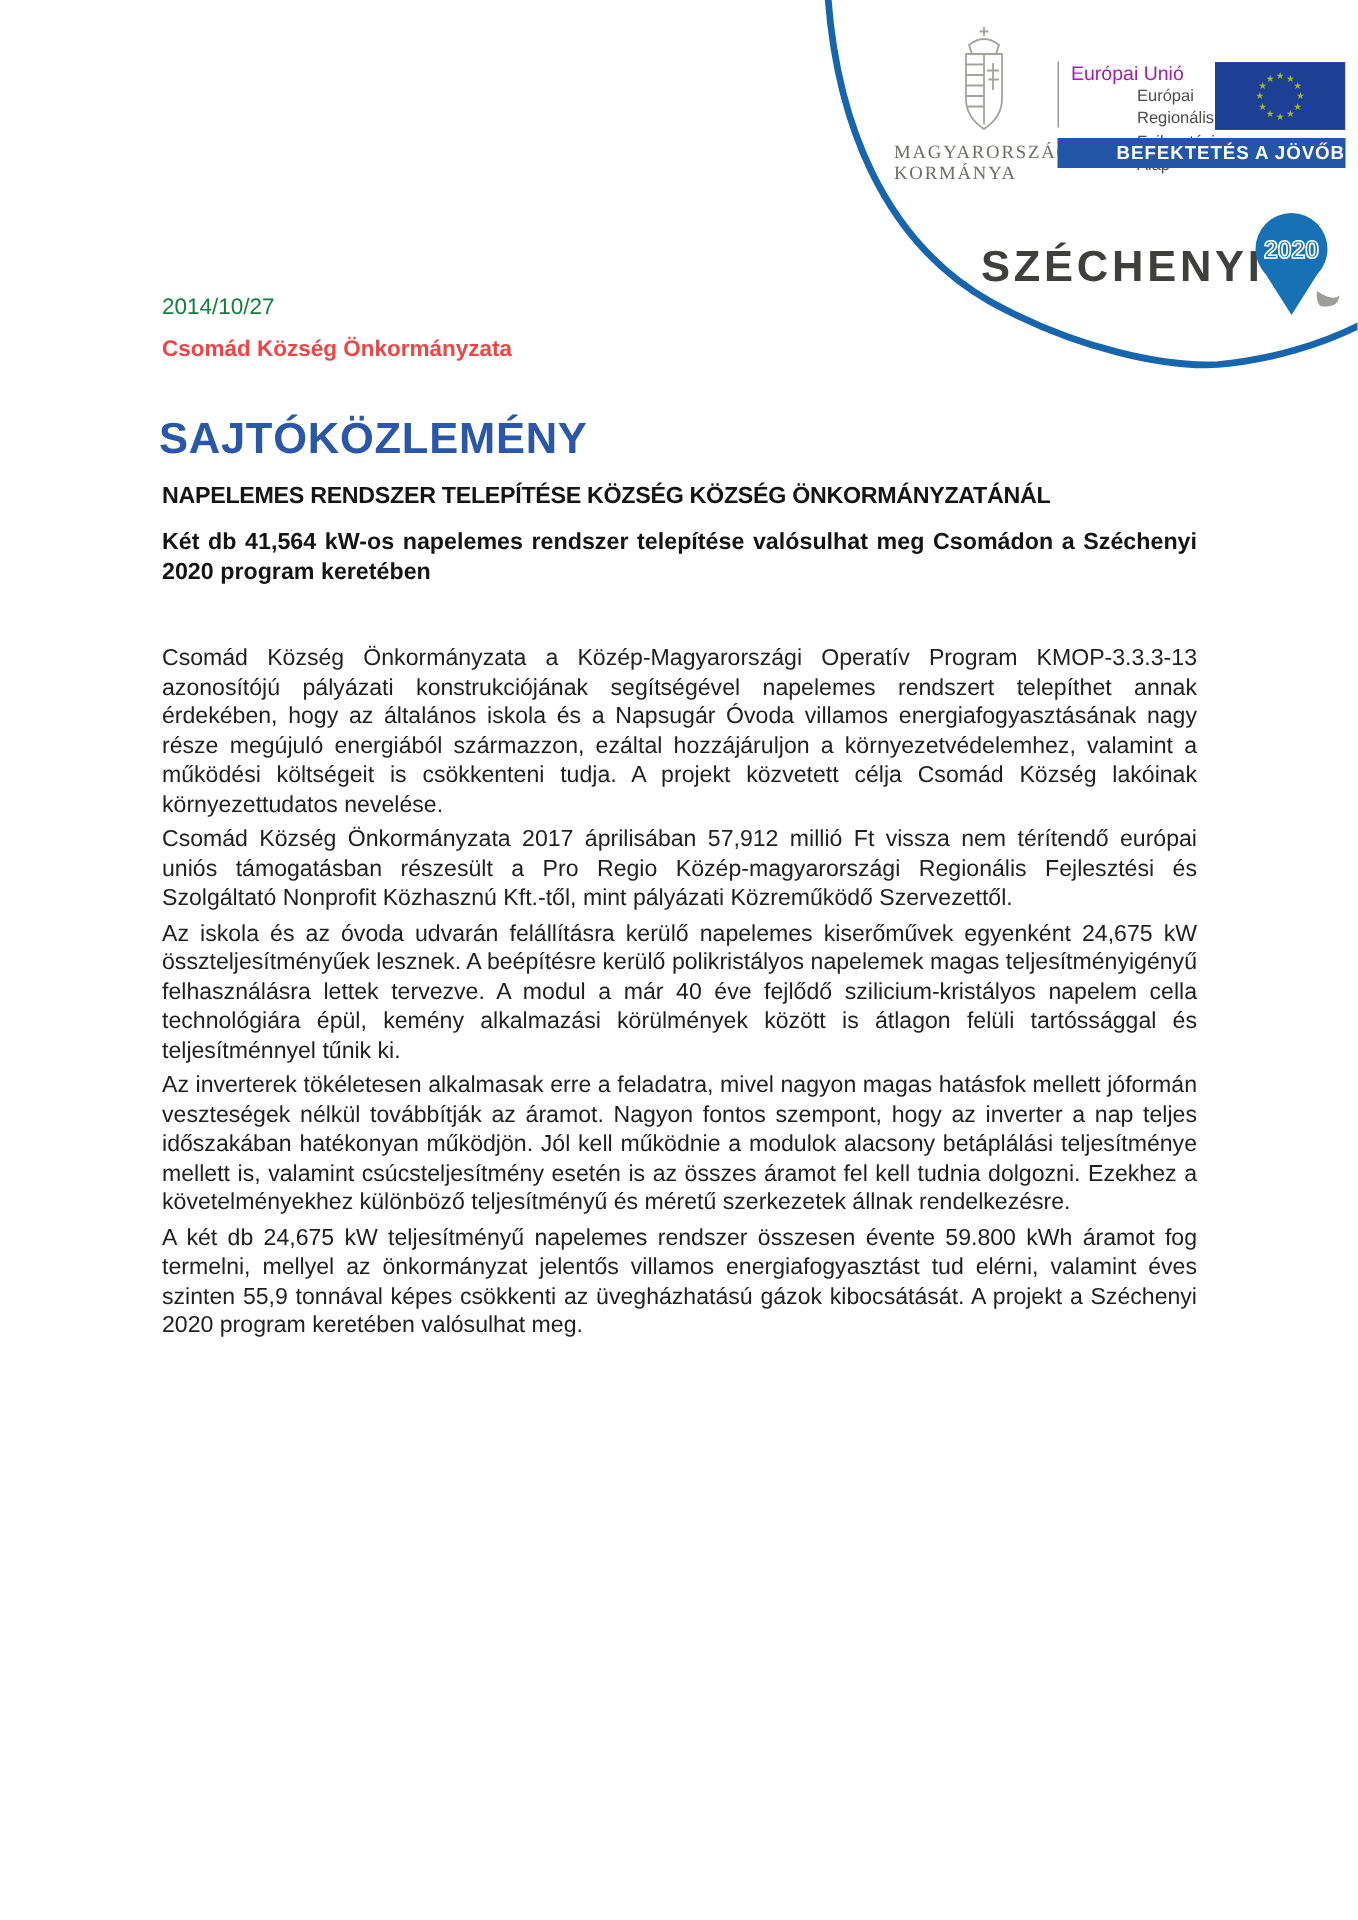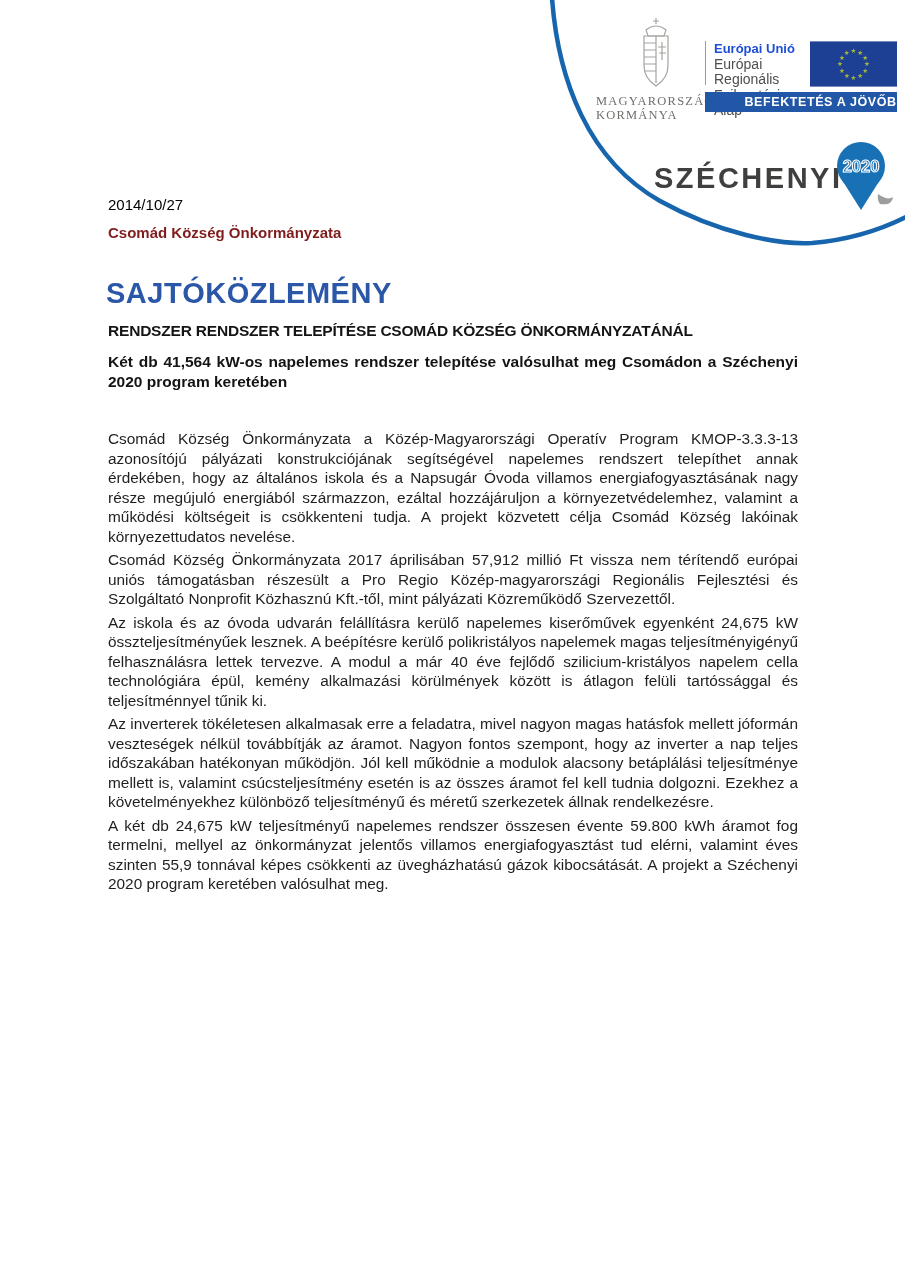--- a/index.html
+++ b/index.html
@@ -25,40 +25,40 @@
   .gov{position:absolute;left:596px;top:16px;width:120px;}
   .gov .crest{display:block;margin:0 auto 4px auto;}
   .gov .gov-name{
     font-family:"Liberation Serif","DejaVu Serif",serif;
     font-size:12.5px;line-height:14px;letter-spacing:1.2px;
     color:var(--gov-gray);font-variant:small-caps;text-transform:uppercase;
   }
   
   .eu-divider{position:absolute;left:705px;top:41px;height:44px;width:0;border-left:1.5px solid #9a9a98;}
   .eu-text{position:absolute;left:714px;top:41px;width:95px;}
-  .eu-text .l1{font-size:13px;font-weight:bold;color:#1d4ed8;line-height:15.5px;}
-  .eu-text .l2,.eu-text .l3{font-size:14px;color:#4e4e4e;line-height:15.5px;}
+  .eu-text .l1{font-size:13px;font-weight:normal;color:#a21caf;line-height:15.5px;}
+  .eu-text .l2,.eu-text .l3{font-size:11px;color:#4e4e4e;line-height:15.5px;margin-left:44px;}
   .eu-flag{position:absolute;left:810px;top:41px;width:87px;height:46px;display:block;}
   .eu-banner{
     position:absolute;left:705px;top:92px;width:192px;height:20px;
     background:var(--banner-blue);color:#ffffff;
     font-size:12.5px;font-weight:bold;letter-spacing:0.6px;
     display:flex;align-items:center;justify-content:center;white-space:nowrap;padding-left:48px;
   }
   
   .szech{position:absolute;left:638px;top:142px;width:240px;height:70px;margin-left:16px;}
   .szech .wordmark{
     position:absolute;left:0;top:20px;
     font-size:29px;font-weight:bold;letter-spacing:2.5px;color:var(--wordmark-gray);
     white-space:nowrap;
   }
   .szech .pin{position:absolute;left:180px;top:0;}
   
-  .doc-date{position:absolute;left:108px;top:196px;font-size:15px;color:#000000;text-align:right;}
-  .doc-org{position:absolute;left:108px;top:224px;font-size:15px;font-weight:bold;color:#7f1d1d;}
+  .doc-date{position:absolute;left:108px;top:196px;font-size:15px;color:#15803d;text-align:right;}
+  .doc-org{position:absolute;left:108px;top:224px;font-size:15px;font-weight:bold;color:#ef4444;}
   .doc-title{
     position:absolute;left:106px;top:277px;
     font-size:29px;font-weight:bold;letter-spacing:0.5px;color:var(--title-blue);
     white-space:nowrap;
   }
   .doc-subtitle{
     position:absolute;left:108px;top:322px;width:692px;
     font-size:15.5px;font-weight:bold;color:#141414;letter-spacing:-0.2px;white-space:nowrap;
   }
   .doc-lead{
@@ -124,21 +124,21 @@
     <path d="M44,52 q10,7 15,3 q-1,9 -13,7 q-3,-4 -2,-10 z" fill="#9d9d9b"></path>
     <circle cx="27" cy="24" r="24" fill="var(--pin-blue)"></circle>
     <path d="M8,38 L27,68 L46,38 Z" fill="var(--pin-blue)"></path>
     <text x="27" y="30" text-anchor="middle" font-family="Liberation Sans, sans-serif" font-size="16.5" font-weight="bold" fill="none" stroke="#ffffff" stroke-width="1.1">2020</text>
   </svg>
 </div>
 
 <div class="doc-date">2014/10/27</div>
 <div class="doc-org">Csomád Község Önkormányzata</div>
 <h1 class="doc-title">SAJTÓKÖZLEMÉNY</h1>
-<h2 class="doc-subtitle">RENDSZER RENDSZER TELEPÍTÉSE CSOMÁD KÖZSÉG ÖNKORMÁNYZATÁNÁL</h2>
+<h2 class="doc-subtitle">NAPELEMES RENDSZER TELEPÍTÉSE KÖZSÉG KÖZSÉG ÖNKORMÁNYZATÁNÁL</h2>
 <div class="doc-lead">Két db 41,564 kW-os napelemes rendszer telepítése valósulhat meg Csomádon a Széchenyi 2020 program keretében</div>
 
 <div class="doc-body">
   <p>Csomád Község Önkormányzata a Közép-Magyarországi Operatív Program KMOP-3.3.3-13 azonosítójú pályázati konstrukciójának segítségével napelemes rendszert telepíthet annak érdekében, hogy az általános iskola és a Napsugár Óvoda villamos energiafogyasztásának nagy része megújuló energiából származzon, ezáltal hozzájáruljon a környezetvédelemhez, valamint a működési költségeit is csökkenteni tudja. A projekt közvetett célja Csomád Község lakóinak környezettudatos nevelése.</p>
   <p>Csomád Község Önkormányzata 2017 áprilisában 57,912 millió Ft vissza nem térítendő európai uniós támogatásban részesült a Pro Regio Közép-magyarországi Regionális Fejlesztési és Szolgáltató Nonprofit Közhasznú Kft.-től, mint pályázati Közreműködő Szervezettől.</p>
   <p>Az iskola és az óvoda udvarán felállításra kerülő napelemes kiserőművek egyenként 24,675 kW összteljesítményűek lesznek. A beépítésre kerülő polikristályos napelemek magas teljesítményigényű felhasználásra lettek tervezve. A modul a már 40 éve fejlődő szilicium-kristályos napelem cella technológiára épül, kemény alkalmazási körülmények között is átlagon felüli tartóssággal és teljesítménnyel tűnik ki.</p>
   <p>Az inverterek tökéletesen alkalmasak erre a feladatra, mivel nagyon magas hatásfok mellett jóformán veszteségek nélkül továbbítják az áramot. Nagyon fontos szempont, hogy az inverter a nap teljes időszakában hatékonyan működjön. Jól kell működnie a modulok alacsony betáplálási teljesítménye mellett is, valamint csúcsteljesítmény esetén is az összes áramot fel kell tudnia dolgozni. Ezekhez a követelményekhez különböző teljesítményű és méretű szerkezetek állnak rendelkezésre.</p>
   <p>A két db 24,675 kW teljesítményű napelemes rendszer összesen évente 59.800 kWh áramot fog termelni, mellyel az önkormányzat jelentős villamos energiafogyasztást tud elérni, valamint éves szinten 55,9 tonnával képes csökkenti az üvegházhatású gázok kibocsátását. A projekt a Széchenyi 2020 program keretében valósulhat meg.</p>
 </div>
 

